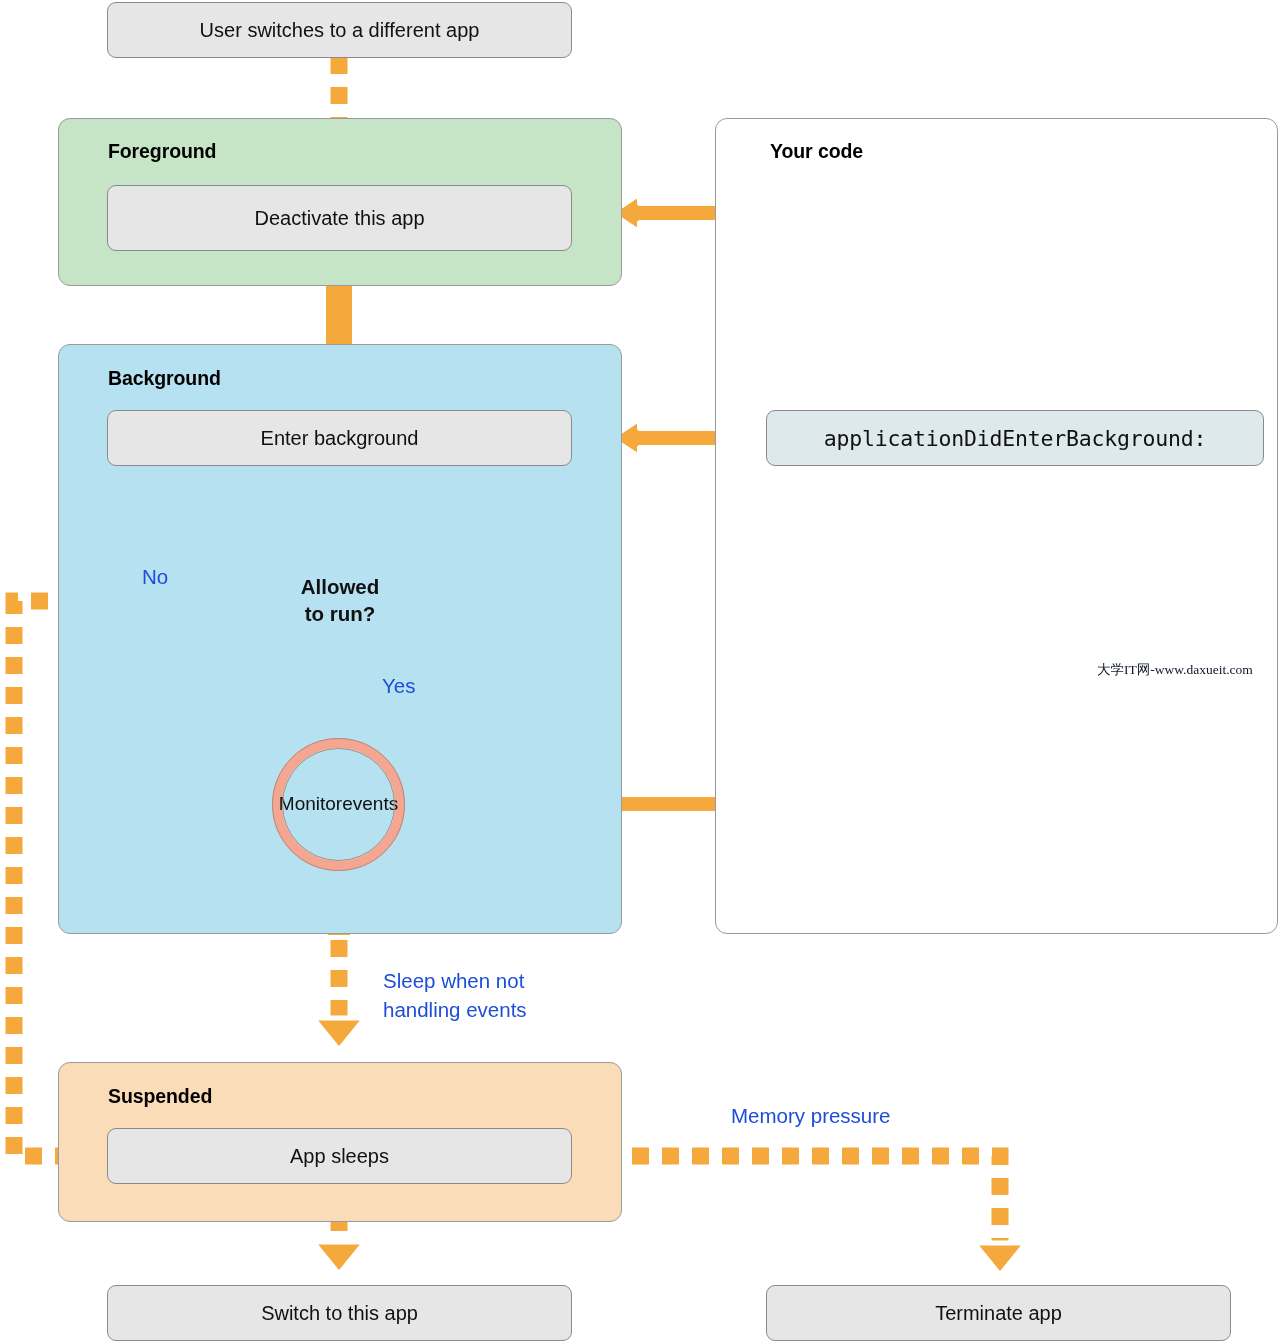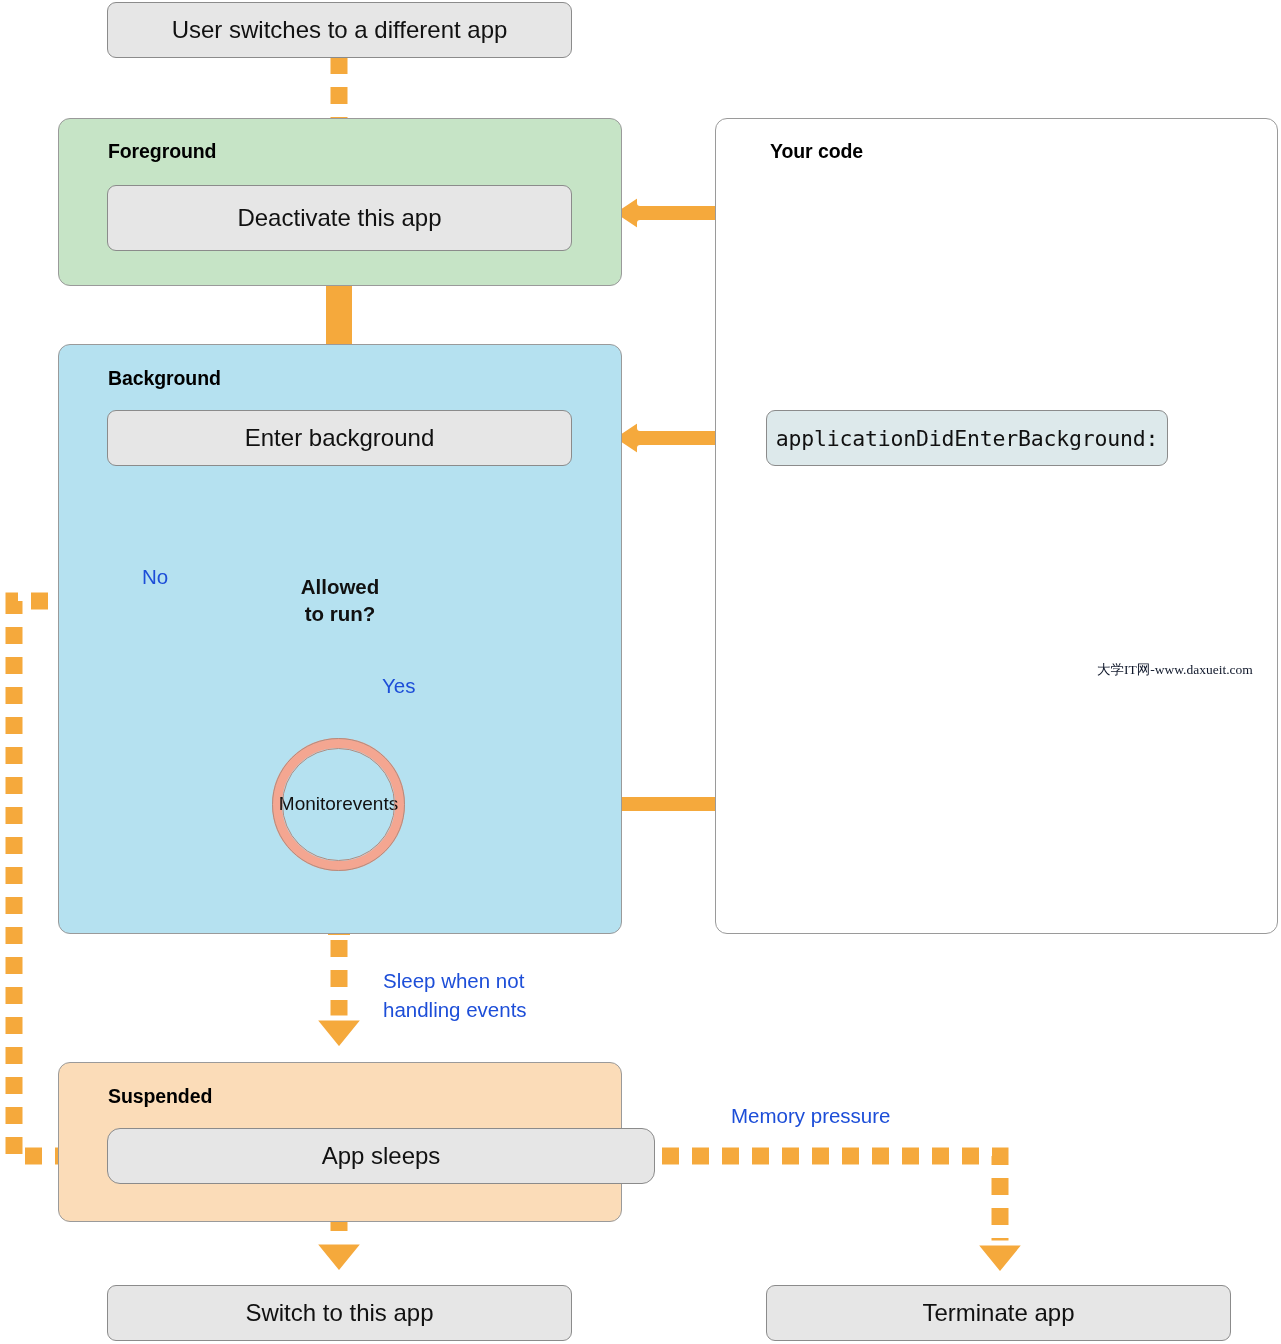--- a/index.html
+++ b/index.html
@@ -46,21 +46,21 @@
   
   .node {
     position: absolute;
     box-sizing: border-box;
     border: 1.4px solid #8b8b8b;
     border-radius: 9px;
     background: #e6e6e6;
     display: flex;
     align-items: center;
     justify-content: center;
-    font-size: 24px;
+    font-size: 20px;
     color: #111;
     text-align: center;
   }
   .node-code {
     background: #dde9eb;
     border: 1.4px solid #8b8b8b;
     font-family: "DejaVu Sans Mono", monospace;
     font-size: 21.5px;
     letter-spacing: -0.2px;
   }
@@ -231,28 +231,28 @@
     </div>
   </div>
 
   <div class="circle-node" style="left:272px; top:738px; width:133px; height:133px;">
     <span>Monitor</span>
     <span>events</span>
   </div>
   <div class="circle-inner-ring" style="left:282px; top:748px; width:113px; height:113px;"></div>
   <div class="circle-inner-ring" style="left:272px; top:738px; width:133px; height:133px;"></div>
 
-  <div class="node" style="left:107px; top:1128px; width:548px; height:56px;border-radius:13px;">App sleeps</div>
+  <div class="node" style="left:107px; top:1128px; width:465px; height:56px;">App sleeps</div>
 
   <div class="node" style="left:107px; top:1285px; width:465px; height:56px;">Switch to this app</div>
 
   <div class="node" style="left:766px; top:1285px; width:465px; height:56px;">Terminate app</div>
 
 
-  <div class="node node-code" style="left:766px; top:410px; width:402px; height:56px;">applicationDidEnterBackground:</div>
+  <div class="node node-code" style="left:766px; top:410px; width:498px; height:56px;">applicationDidEnterBackground:</div>
 
 
   <div class="flow-label" style="left:142px; top:562px;">No</div>
 
   <div class="flow-label" style="left:382px; top:671px;">Yes</div>
 
   <div class="flow-label" style="left:383px; top:966px;">Sleep when not
 handling events</div>
 
   <div class="flow-label" style="left:731px; top:1101px;">Memory pressure</div>

